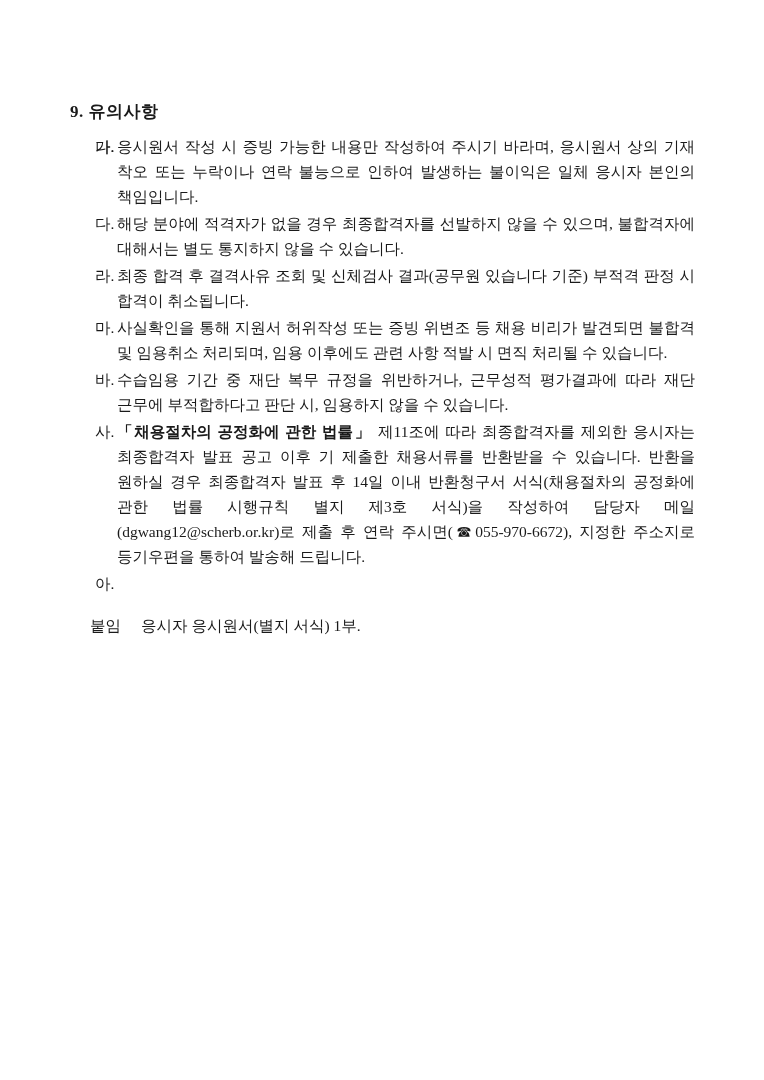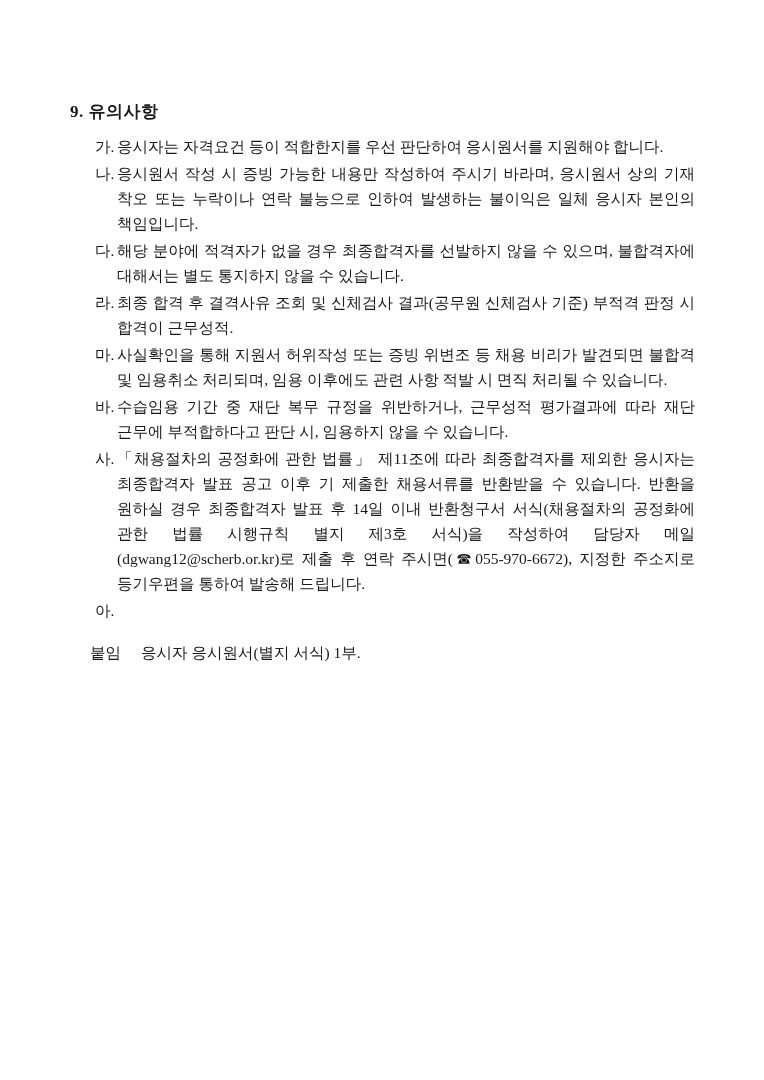--- a/index.html
+++ b/index.html
@@ -37,51 +37,51 @@
     text-align-last: left;
     word-break: keep-all;
     margin-bottom: 2px;
   }
   .marker {
     position: absolute;
     left: 25px;
     top: 0;
     white-space: nowrap;
   }
-  .law { font-weight: normal; }
+  .law { font-weight: bold; }
   .attachment {
     margin-top: 44px;
     font-size: 15.5px;
     line-height: 25px;
   }
   .att-label { margin-right: 20px; margin-left: 20px; }
 </style>
 </head>
 <body>
 
 <div class="page">
 
   <h1 class="heading">9. 유의사항</h1>
 
   <div class="items">
 
     <div class="doc-item">
-      <span class="marker">가.</span><span>응시자는 자격요건 등이 적합한지를 우선 판단하여 응시원서를 지원해야 합니다.</span>
+      <span class="marker">가.</span>
     </div>
 
     <div class="doc-item">
       <span class="marker">나.</span><span>응시원서 작성 시 증빙 가능한 내용만 작성하여 주시기 바라며, 응시원서 상의 기재 착오 또는 누락이나 연락 불능으로 인하여 발생하는 불이익은 일체 응시자 본인의 책임입니다.</span>
     </div>
 
     <div class="doc-item">
       <span class="marker">다.</span><span>해당 분야에 적격자가 없을 경우 최종합격자를 선발하지 않을 수 있으며, 불합격자에 대해서는 별도 통지하지 않을 수 있습니다.</span>
     </div>
 
     <div class="doc-item">
-      <span class="marker">라.</span><span>최종 합격 후 결격사유 조회 및 신체검사 결과(공무원 신체검사 기준) 부적격 판정 시 합격이 근무성적.</span>
+      <span class="marker">라.</span><span>최종 합격 후 결격사유 조회 및 신체검사 결과(공무원 있습니다 기준) 부적격 판정 시 합격이 취소됩니다.</span>
     </div>
 
     <div class="doc-item">
       <span class="marker">마.</span><span>사실확인을 통해 지원서 허위작성 또는 증빙 위변조 등 채용 비리가 발견되면 불합격 및 임용취소 처리되며, 임용 이후에도 관련 사항 적발 시 면직 처리될 수 있습니다.</span>
     </div>
 
     <div class="doc-item">
       <span class="marker">바.</span><span>수습임용 기간 중 재단 복무 규정을 위반하거나, 근무성적 평가결과에 따라 재단 근무에 부적합하다고 판단 시, 임용하지 않을 수 있습니다.</span>
     </div>
 

